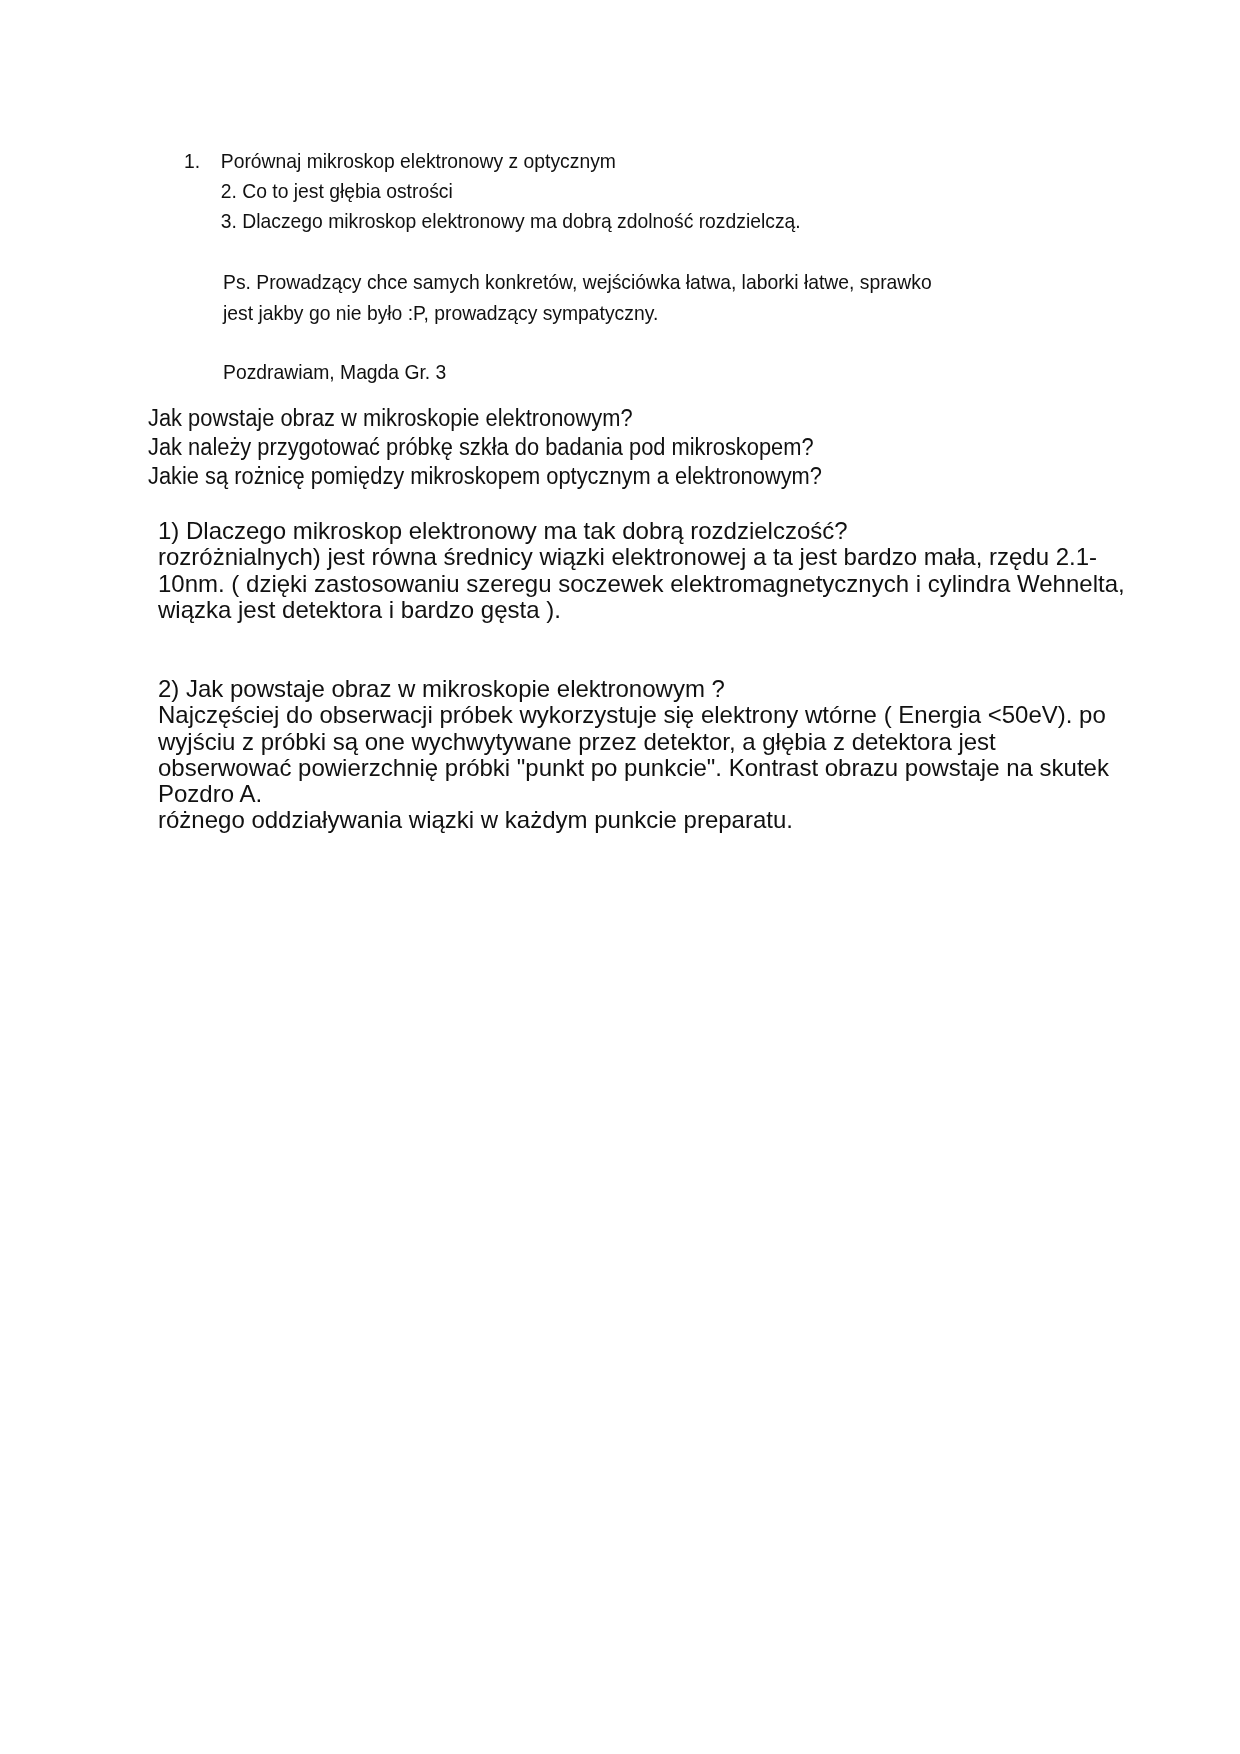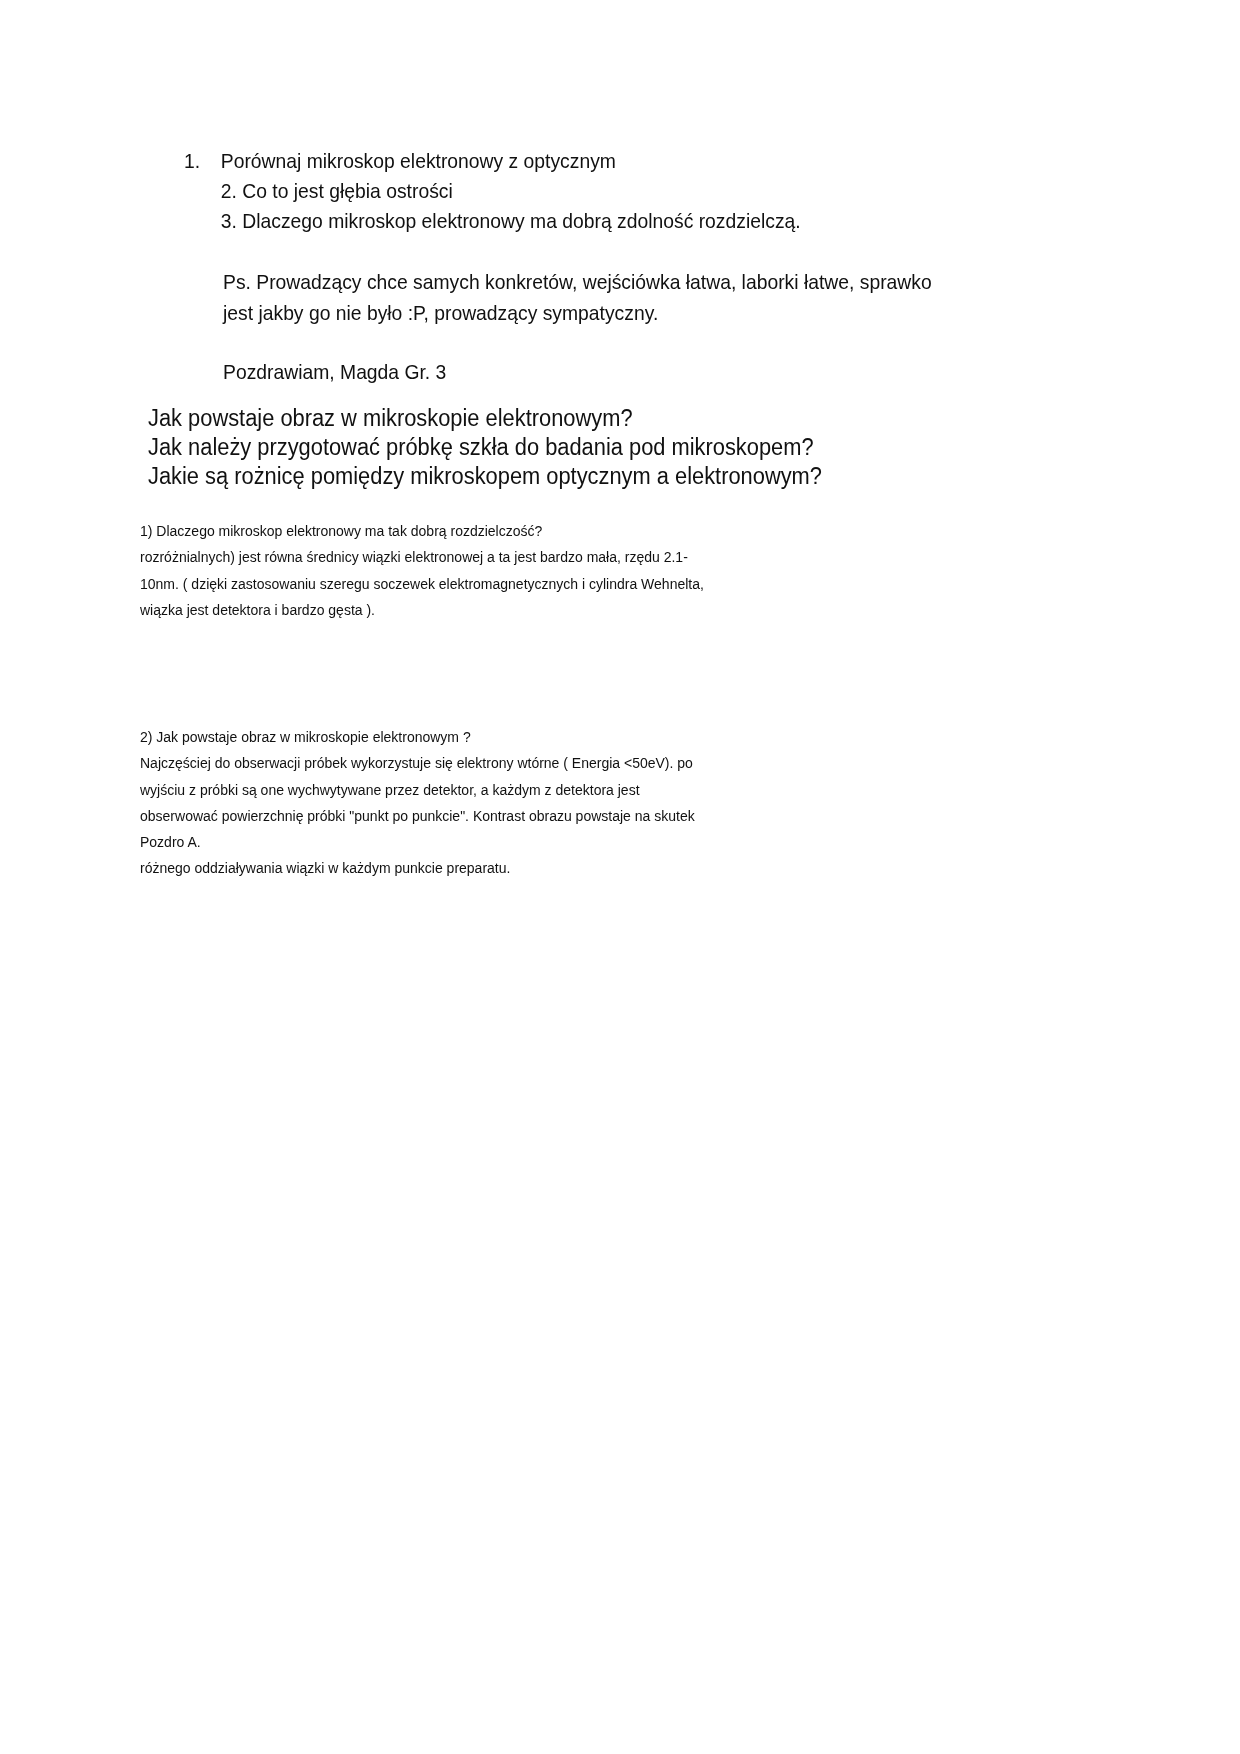--- a/index.html
+++ b/index.html
@@ -61,28 +61,28 @@
       left: 148px;
       top: 404px;
       font-size: 23px;
       line-height: 29px;
       transform: scaleX(0.95);
       transform-origin: left top;
     }
     .questions div { white-space: nowrap; }
     .answer {
       position: absolute;
-      left: 140px;
-      font-size: 14px;
+      left: 158px;
+      font-size: 24px;
       line-height: 26.3px;
       white-space: nowrap;
     }
     .answer div { white-space: nowrap; }
     .answer-1 { top: 518px; }
-    .answer-2 { top: 676px; margin-top: 48px; }
+    .answer-2 { top: 676px; }
   </style>
 </head>
 <body>
 
 <div class="page">
 
   <div class="list-block">
     <div class="list-row">
       <span class="list-num">1.</span>
       <span>Porównaj mikroskop elektronowy z optycznym</span>
@@ -107,19 +107,19 @@
   <div class="answer answer-1">
     <div>1) Dlaczego mikroskop elektronowy ma tak dobrą rozdzielczość?</div>
     <div>rozróżnialnych) jest równa średnicy wiązki elektronowej a ta jest bardzo mała, rzędu 2.1-</div>
     <div>10nm. ( dzięki zastosowaniu szeregu soczewek elektromagnetycznych i cylindra Wehnelta,</div>
     <div>wiązka jest detektora i bardzo gęsta ).</div>
   </div>
 
   <div class="answer answer-2">
     <div>2) Jak powstaje obraz w mikroskopie elektronowym ?</div>
     <div>Najczęściej do obserwacji próbek wykorzystuje się elektrony wtórne ( Energia &lt;50eV). po</div>
-    <div>wyjściu z próbki są one wychwytywane przez detektor, a każdym z detektora jest</div>
+    <div>wyjściu z próbki są one wychwytywane przez detektor, a głębia z detektora jest</div>
     <div>obserwować powierzchnię próbki "punkt po punkcie". Kontrast obrazu powstaje na skutek</div>
     <div>Pozdro A.</div>
     <div>różnego oddziaływania wiązki w każdym punkcie preparatu.</div>
   </div>
 
 </div>
 
 </body></html>

